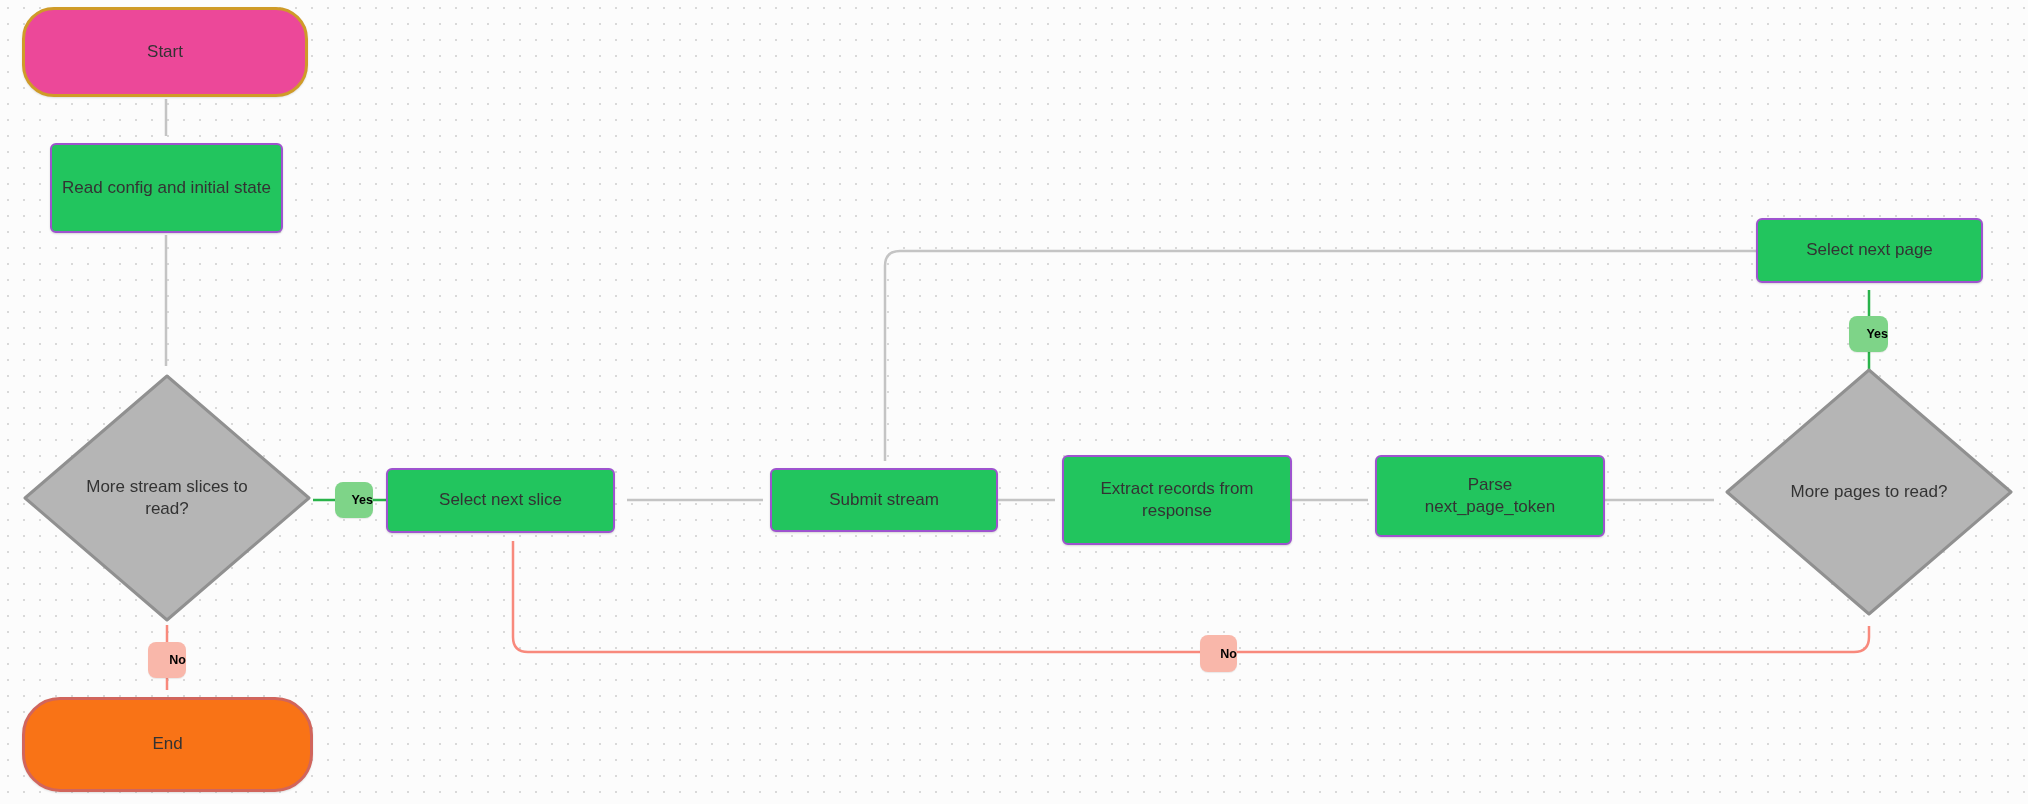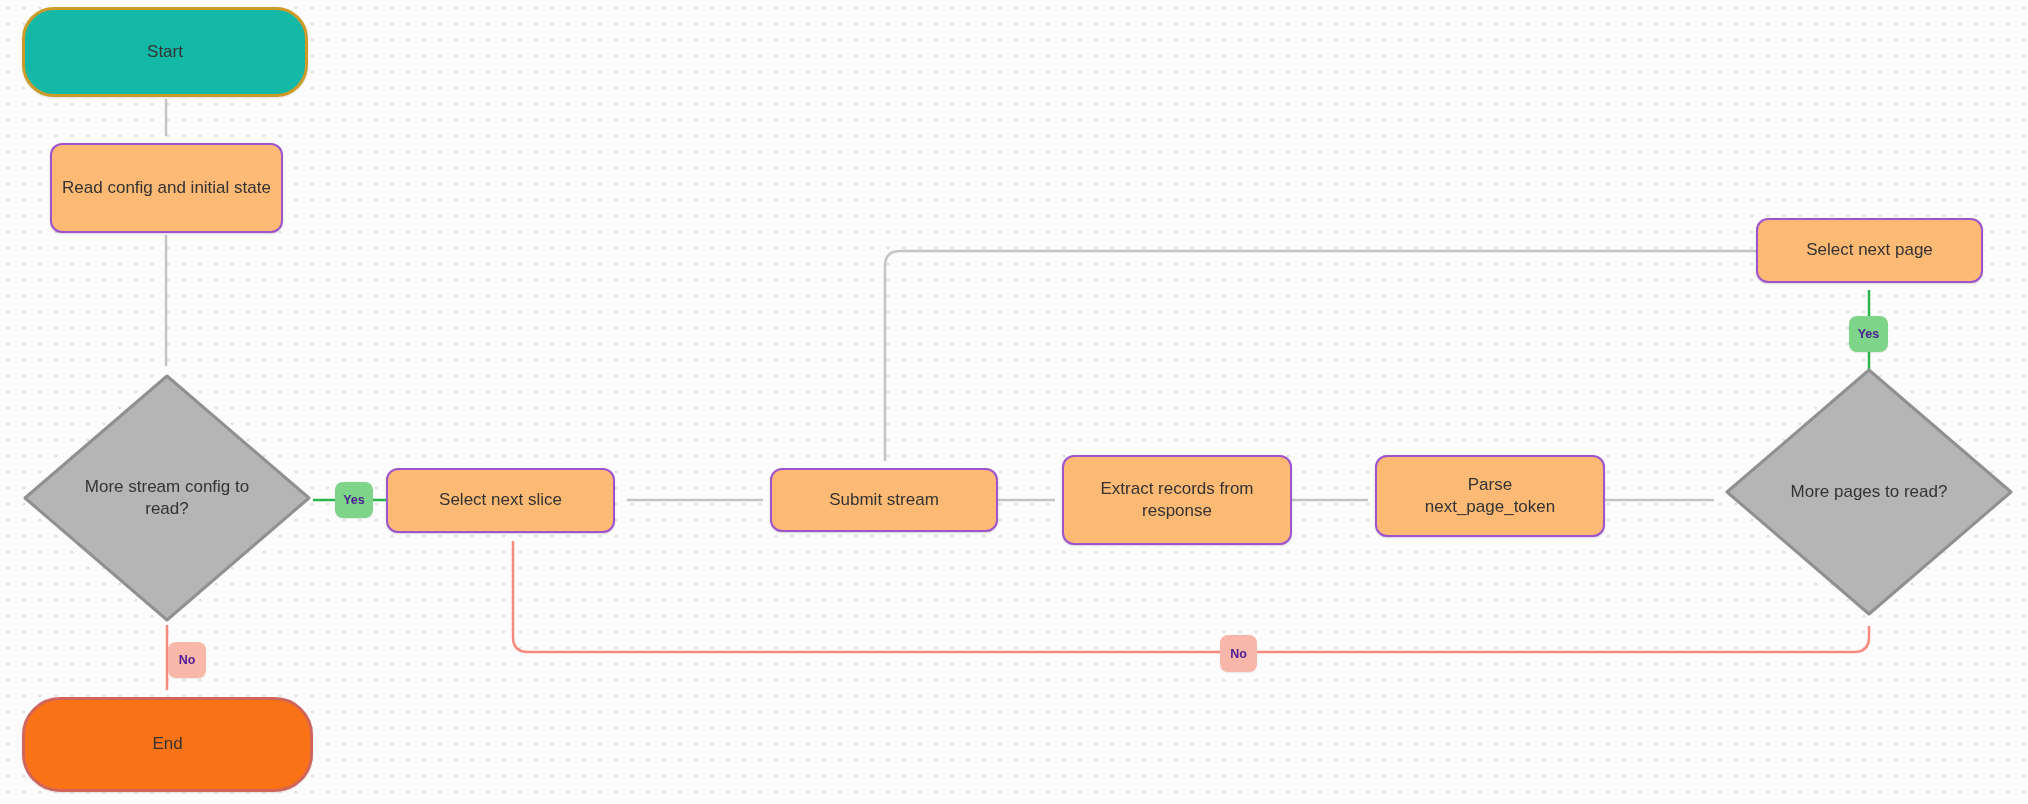--- a/index.html
+++ b/index.html
@@ -17,43 +17,43 @@
   #edges path{fill:none;stroke-width:2.5px;}
   .edge-gray{stroke:#c4c4c4;}
   .edge-green{stroke:#29b34a;}
   .edge-salmon{stroke:#f8897c;}
   .node{
     position:absolute;box-sizing:border-box;
     display:flex;align-items:center;justify-content:center;
     text-align:center;font-size:17px;line-height:1.32;color:#333;
   }
   .process{
-    background:#fdba74;border:2.5px solid #9e53cf;border-radius:12px;
+    background:#22c55e;border:2.5px solid #9e53cf;border-radius:6px;
     box-shadow:0 1px 2px rgba(0,0,0,.15);
     padding:0 10px;
   }
   .terminal-start{
-    background:#14b8a6;border:3px solid #cf9b28;border-radius:32px;
+    background:#ec4899;border:3px solid #cf9b28;border-radius:32px;
     box-shadow:0 1px 2px rgba(0,0,0,.12);
   }
   .terminal-end{
     background:#f97316;border:3px solid #d1655c;border-radius:38px;
     box-shadow:0 1px 2px rgba(0,0,0,.12);
   }
   .decision{background:transparent;border:none;}
   .decision svg{position:absolute;left:0;top:0;}
   .decision .lbl{position:relative;max-width:172px;}
   .narrow{max-width:175px;}
   .badge{
-    position:absolute;display:flex;align-items:center;justify-content:center;
-    font-size:12.5px;font-weight:700;color:#4c1d95;border-radius:8px;
+    position:absolute;display:flex;align-items:center;justify-content:flex-end;
+    font-size:12.5px;font-weight:700;color:#000000;border-radius:8px;
     box-shadow:0 1px 1px rgba(0,0,0,.08);
   }
   .badge-yes{background:#7ed488;}
-  .badge-no{background:#f9b7aa;margin-left:20px;}
+  .badge-no{background:#f9b7aa;}
 </style>
 </head>
 <body>
 
 <svg id="edges" xmlns="http://www.w3.org/2000/svg">
   <defs>
     <marker id="ah-gray" viewBox="0 0 10 10" refX="8.5" refY="5" markerWidth="7.5" markerHeight="7.5" orient="auto-start-reverse">
       <path d="M0,0 L10,5 L0,10 z" fill="#c4c4c4"></path>
     </marker>
     <marker id="ah-green" viewBox="0 0 10 10" refX="8.5" refY="5" markerWidth="7.5" markerHeight="7.5" orient="auto-start-reverse">
@@ -82,21 +82,21 @@
 </div>
 
 <div class="node process" style="left:50px;top:143px;width:233px;height:90px;">
   <span>Read config and initial state</span>
 </div>
 
 <div class="node decision" style="left:22px;top:373px;width:290px;height:250px;">
   <svg width="290" height="250" xmlns="http://www.w3.org/2000/svg">
     <polygon points="145,3 287,125 145,247 3,125" fill="#b5b5b5" stroke="#909090" stroke-width="3" stroke-linejoin="round"></polygon>
   </svg>
-  <span class="lbl">More stream config to read?</span>
+  <span class="lbl">More stream slices to read?</span>
 </div>
 
 <div class="node process" style="left:386px;top:468px;width:229px;height:65px;">
   <span>Select next slice</span>
 </div>
 
 <div class="node process" style="left:770px;top:468px;width:228px;height:64px;">
   <span>Submit stream</span>
 </div>
 

